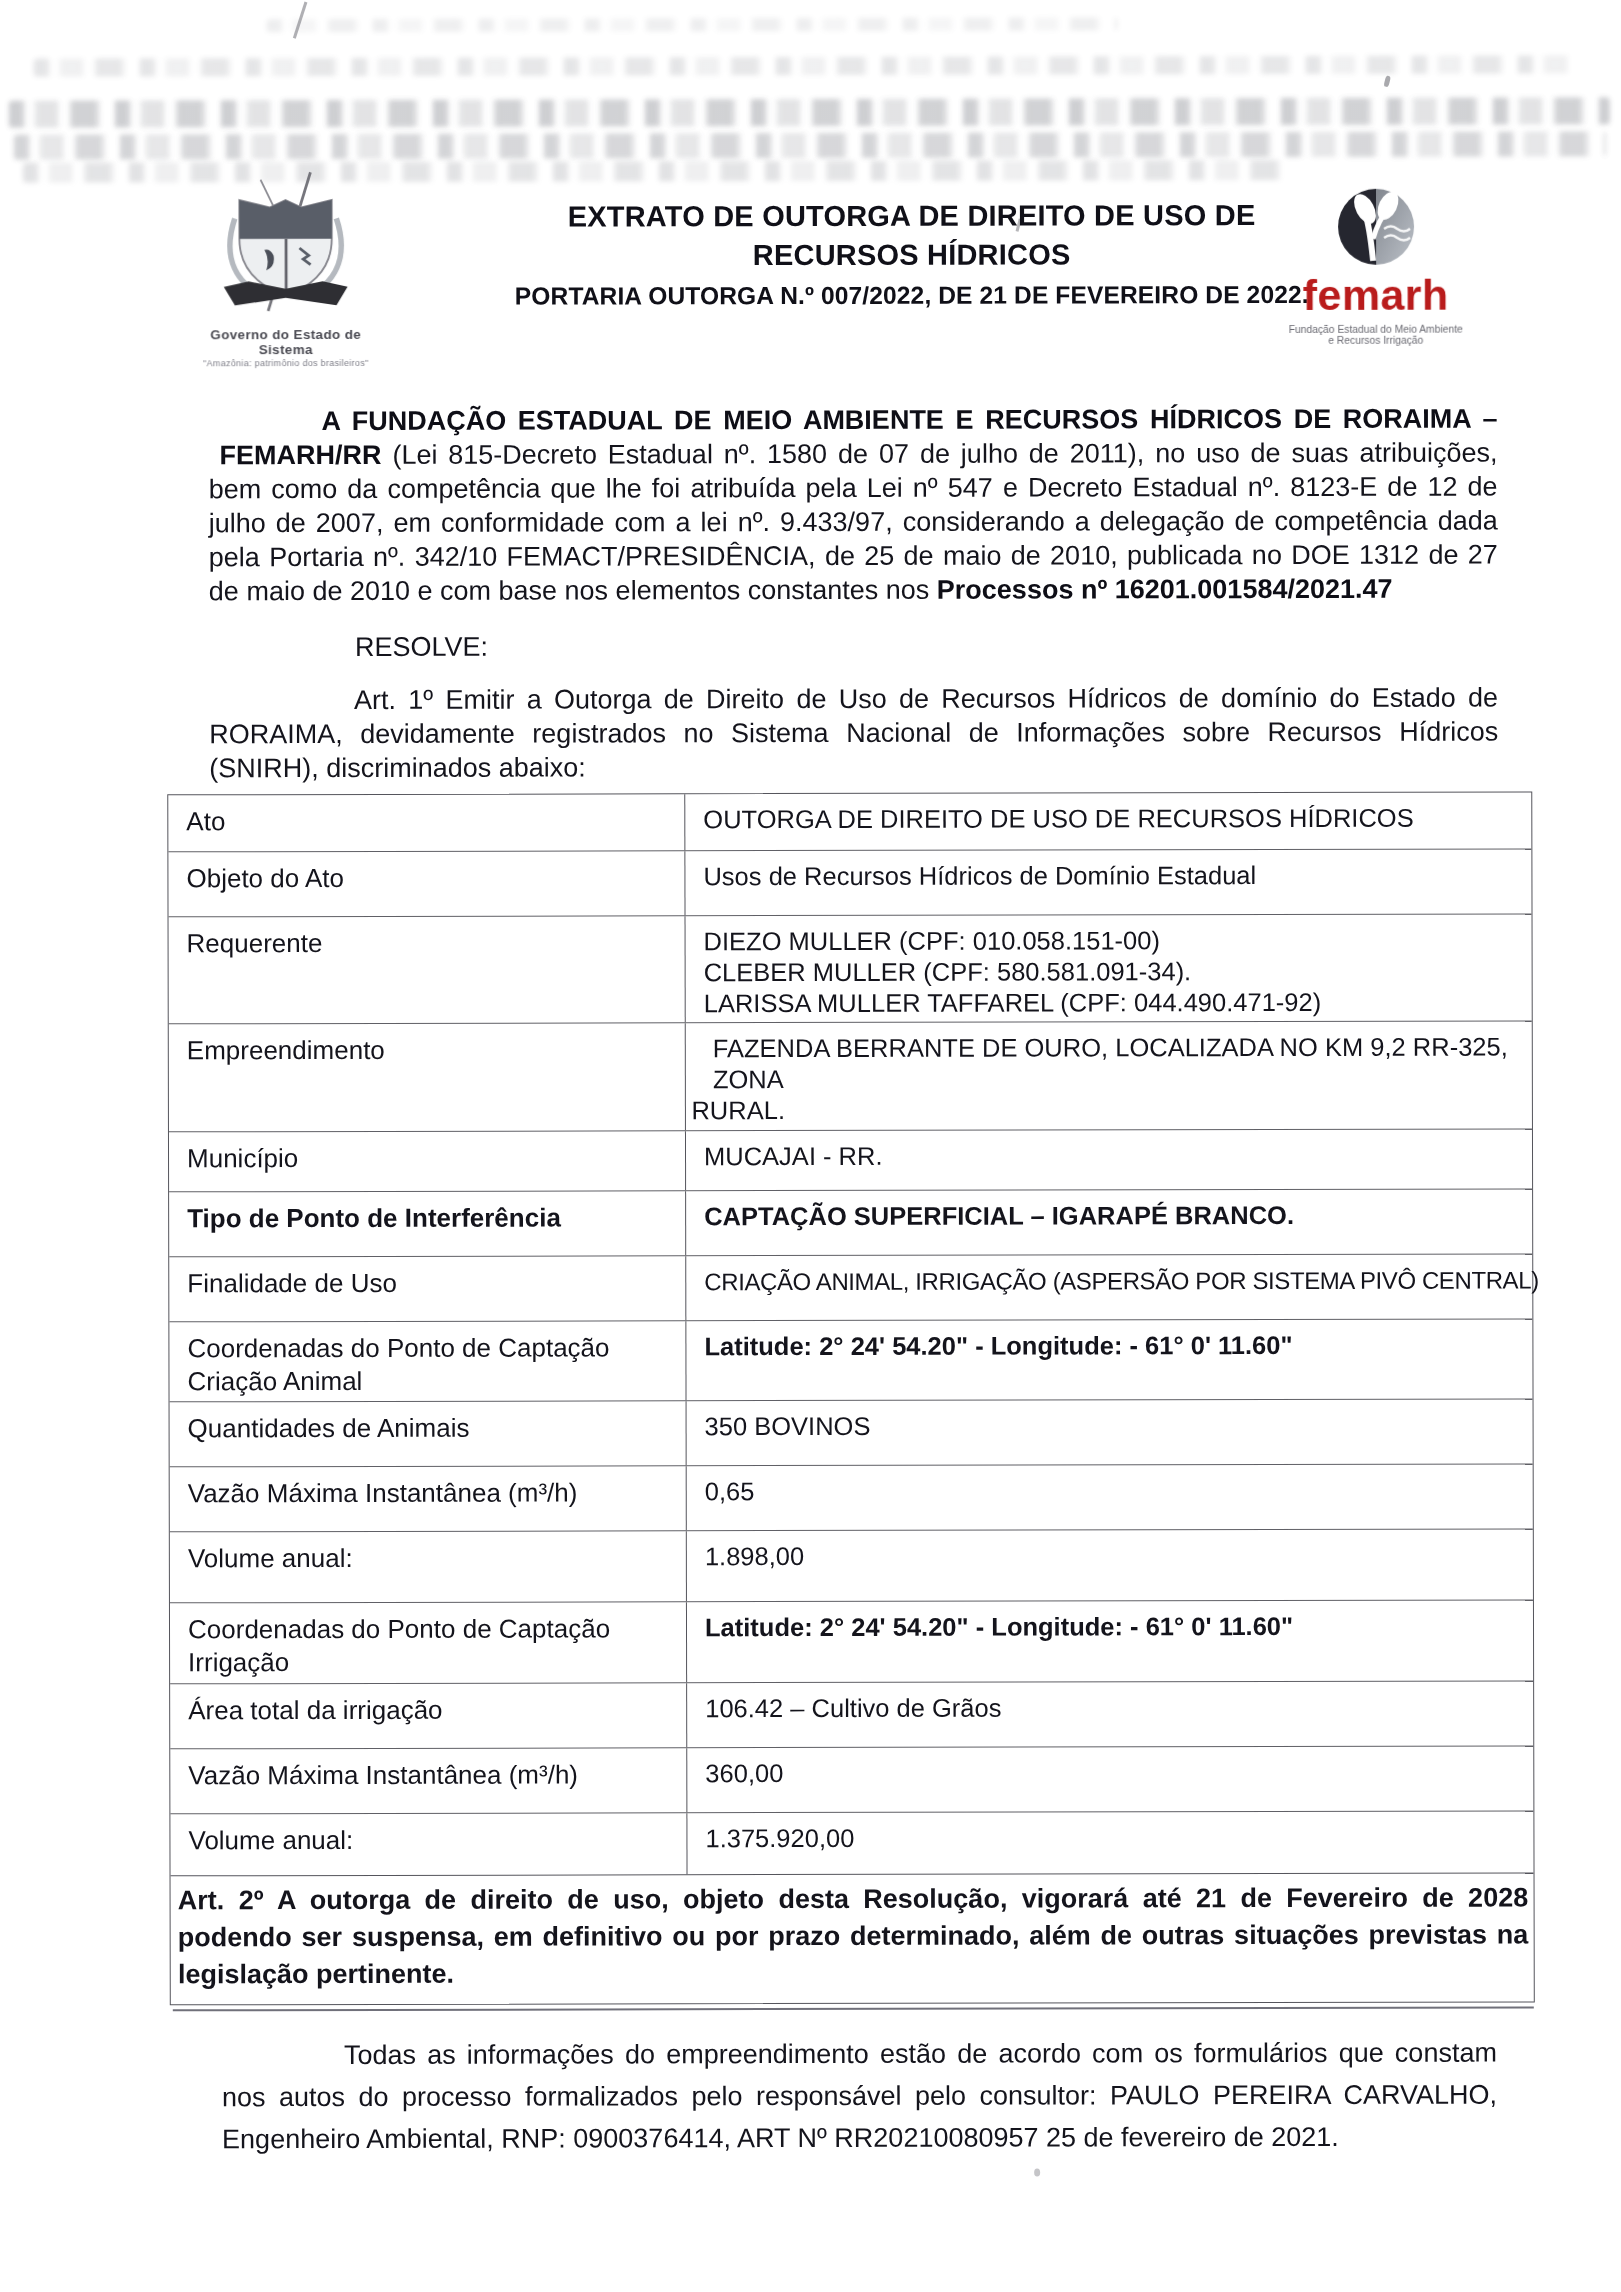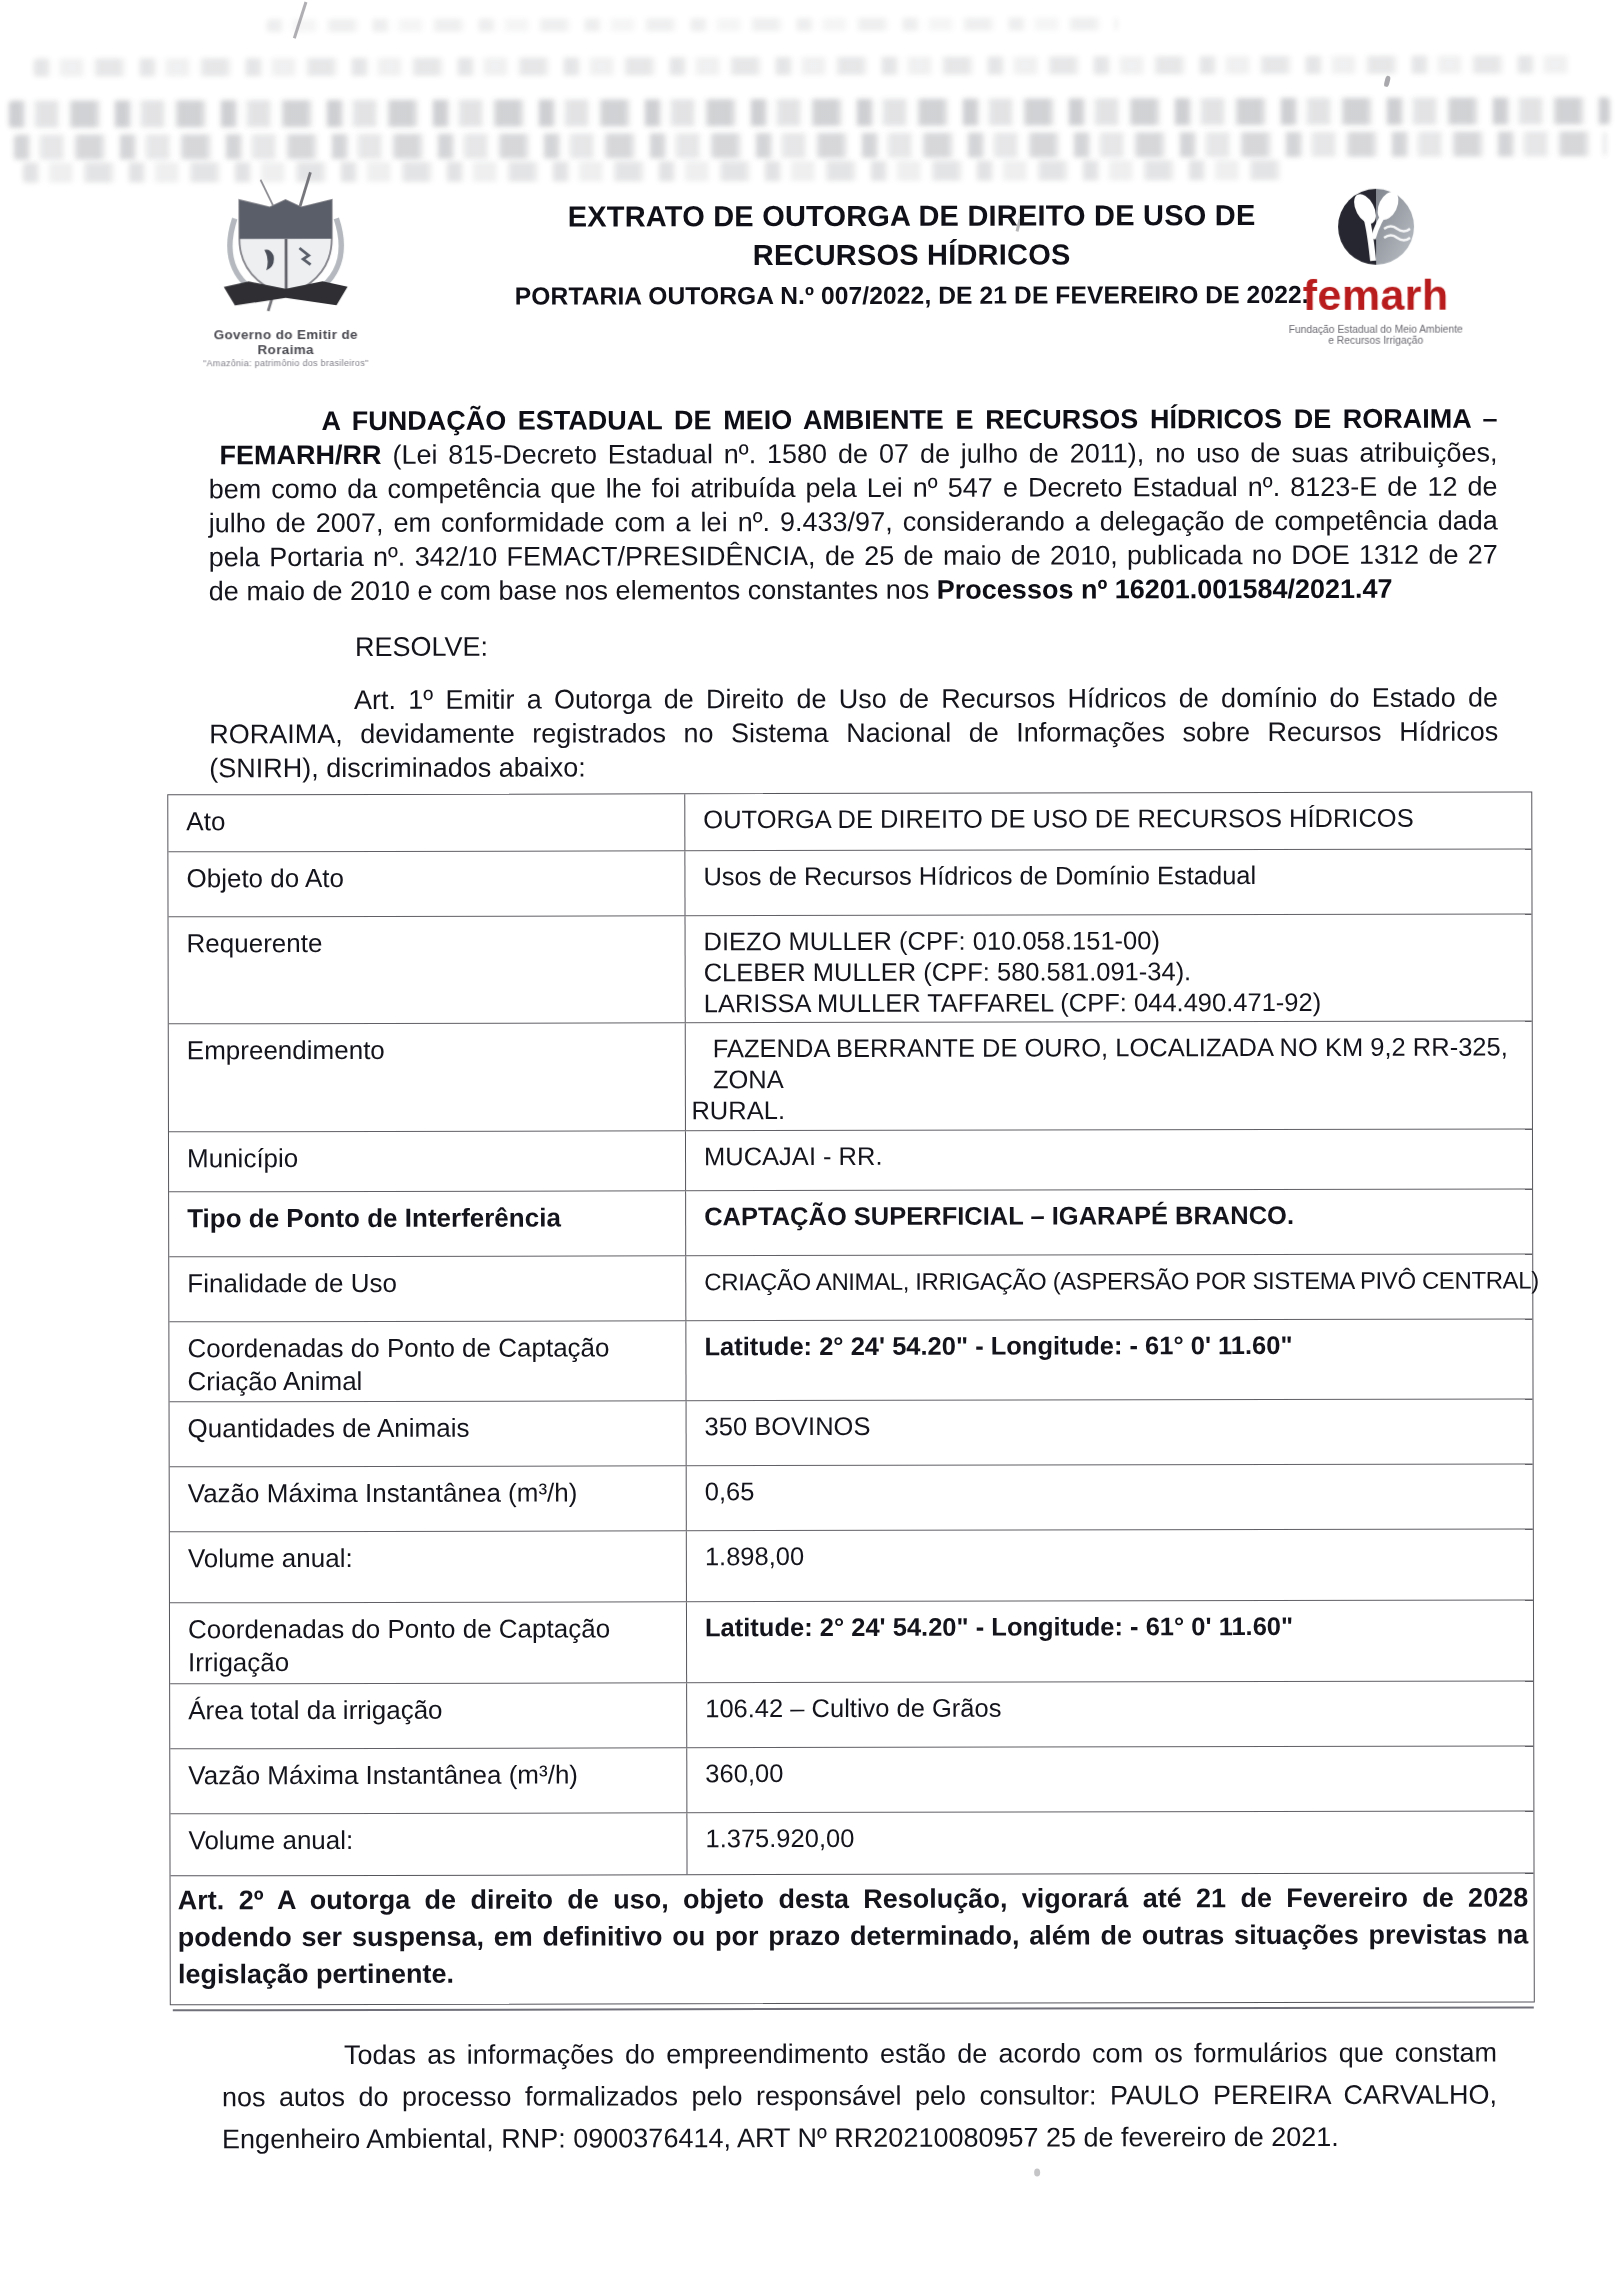--- a/index.html
+++ b/index.html
@@ -102,21 +102,21 @@
         <line x1="58" y1="-4" x2="88" y2="58" stroke="#85858c" stroke-width="2"></line>
         <path d="M30,38 C18,74 26,104 60,122" fill="none" stroke="#9aa0a8" stroke-width="6" opacity=".8"></path>
         <path d="M140,38 C152,74 144,104 110,122" fill="none" stroke="#9aa0a8" stroke-width="6" opacity=".8"></path>
         <path d="M35,18 L68,26 L85,18 L102,26 L135,18 L135,60 C135,94 112,112 85,122 C58,112 35,94 35,60 Z" fill="#eceef0" stroke="#7d7d85" stroke-width="2"></path>
         <path d="M35,18 L68,26 L85,18 L102,26 L135,18 L135,60 L35,60 Z" fill="#4c515c"></path>
         <rect x="84" y="60" width="3" height="62" fill="#55555e"></rect>
         <path d="M62,72 q6,10 2,22 q10,-4 8,-16 q-4,-8 -10,-6 Z" fill="#3c414b"></path>
         <path d="M100,70 l10,8 l-6,4 l8,6" fill="none" stroke="#4c515c" stroke-width="3"></path>
         <path d="M18,112 L45,106 L85,114 L125,106 L152,112 L140,132 L85,124 L30,132 Z" fill="#1d1d22"></path>
       </svg>
-      <div class="emblem-caption">Governo do Emitir de Roraima</div>
+      <div class="emblem-caption">Governo do Estado de Sistema</div>
       <div class="emblem-tagline">"Amazônia: patrimônio dos brasileiros"</div>
     </div>
 
     <div class="title-block">
       <div class="title-line">EXTRATO DE OUTORGA DE DIREITO DE USO DE</div>
       <div class="title-line">RECURSOS HÍDRICOS</div>
       <div class="portaria-line">PORTARIA OUTORGA N.º 007/2022, DE 21 DE FEVEREIRO DE 2022.</div>
     </div>
 
     <div class="femarh-wrap">

